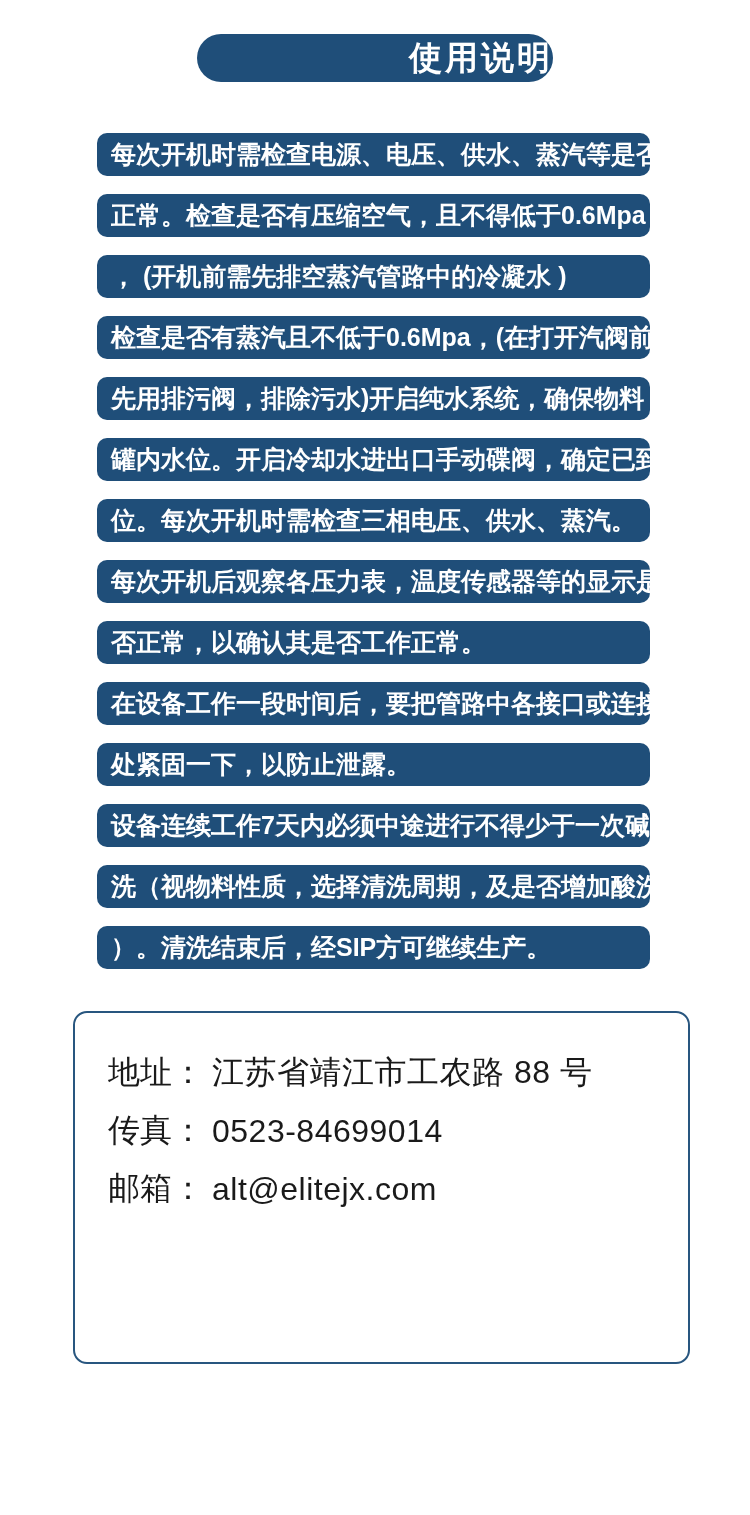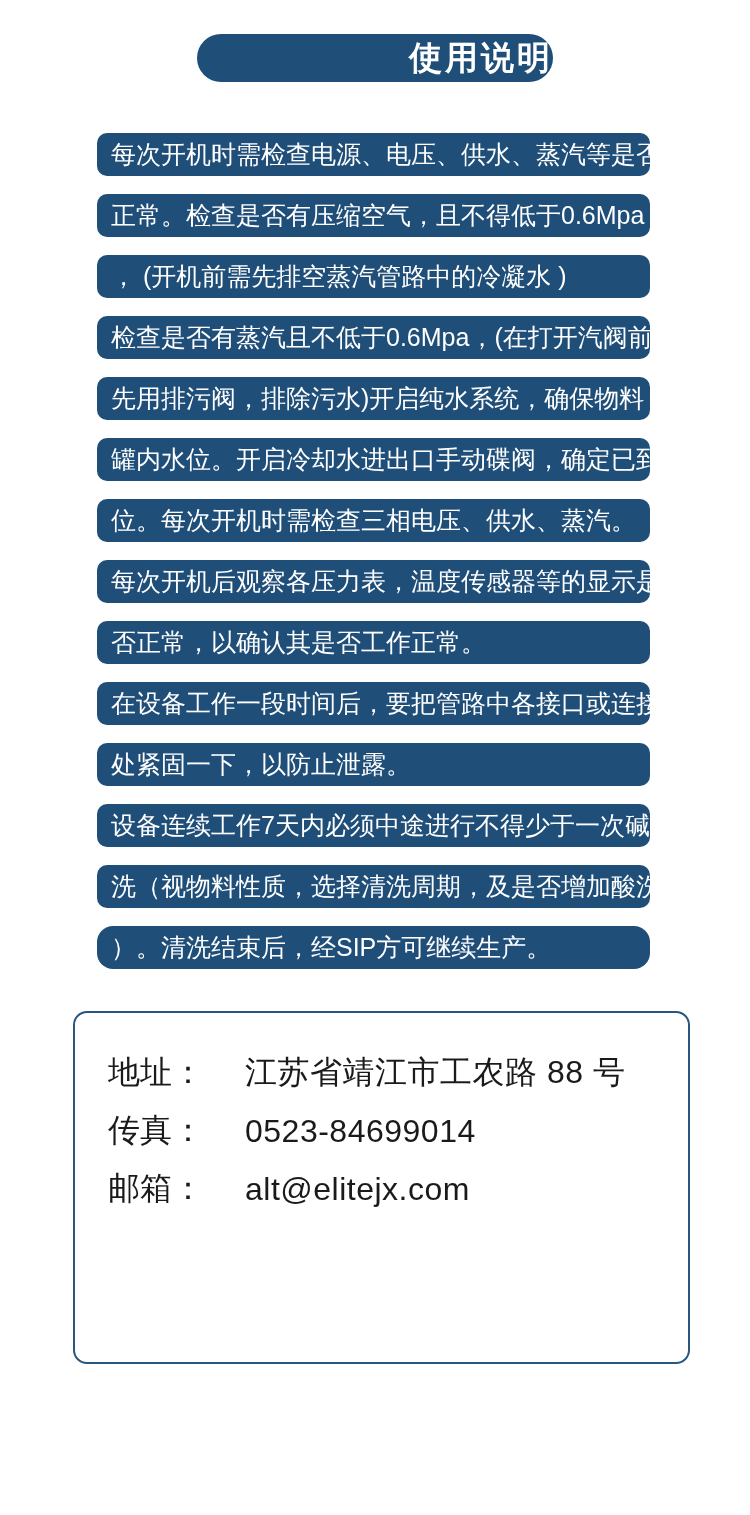--- a/index.html
+++ b/index.html
@@ -23,33 +23,33 @@
     color:var(--bar_text);font-size:33px;font-weight:bold;letter-spacing:3px;
     display:flex;align-items:center;justify-content:flex-end;
   }
   .banner-usage{margin-top:34px;}
   .banner-contact{margin-top:69px;}
 
   .bars{margin:51px 0 0 97px;width:553px;}
   .bar{
     width:553px;height:43px;margin-bottom:18px;
     background:var(--primary);border-radius:10px;
-    color:var(--bar_text);font-weight:normal;font-size:25px;line-height:42px;
+    color:var(--bar_text);font-weight:bold;font-size:25px;line-height:42px;
     padding-left:14px;white-space:nowrap;overflow:hidden;
   }
-  .bar:last-child{margin-bottom:0;border-radius:16px;}
+  .bar:last-child{margin-bottom:0;}
 
   .contact-card{
     margin:42px 0 0 73px;width:617px;height:353px;
     border:2px solid var(--card_border);border-radius:14px;
     padding:31px 14px 0 33px;background:var(--page_bg);
   }
   .contact-row{
     height:58px;display:flex;align-items:center;
-    font-size:32px;color:var(--body_text);gap:33px;
+    font-size:32px;color:var(--body_text);
   }
   .contact-label{white-space:pre;}
   .contact-value{white-space:pre;margin-left:8px;letter-spacing:0.5px;}
 </style>
 </head>
 <body>
 
 <div class="page">
 
   <div class="banner banner-usage">

